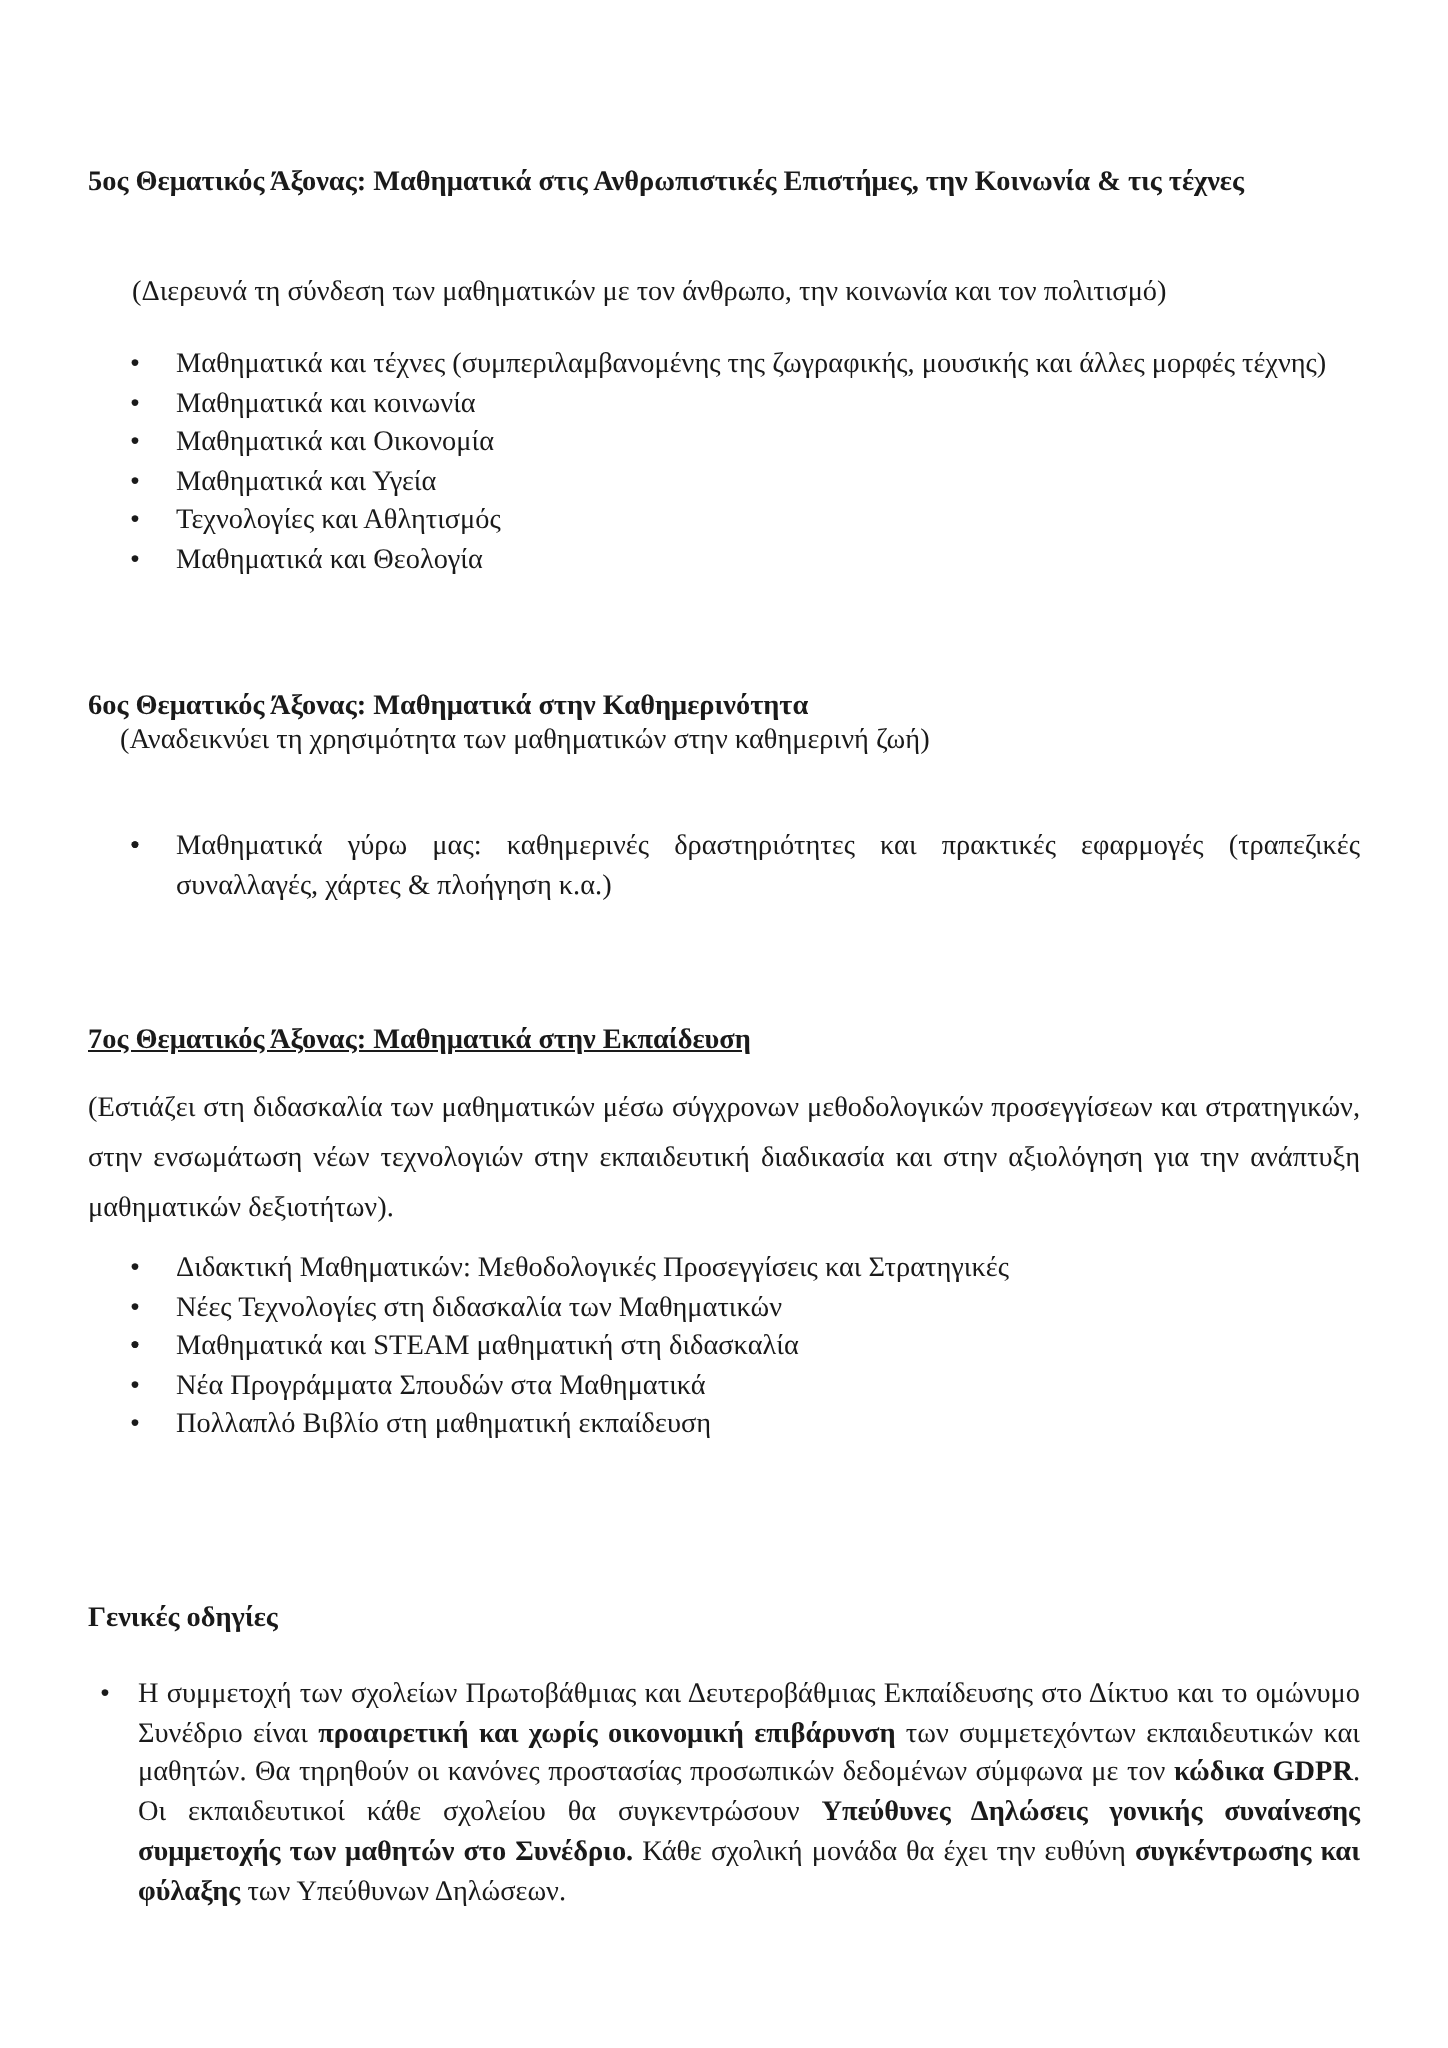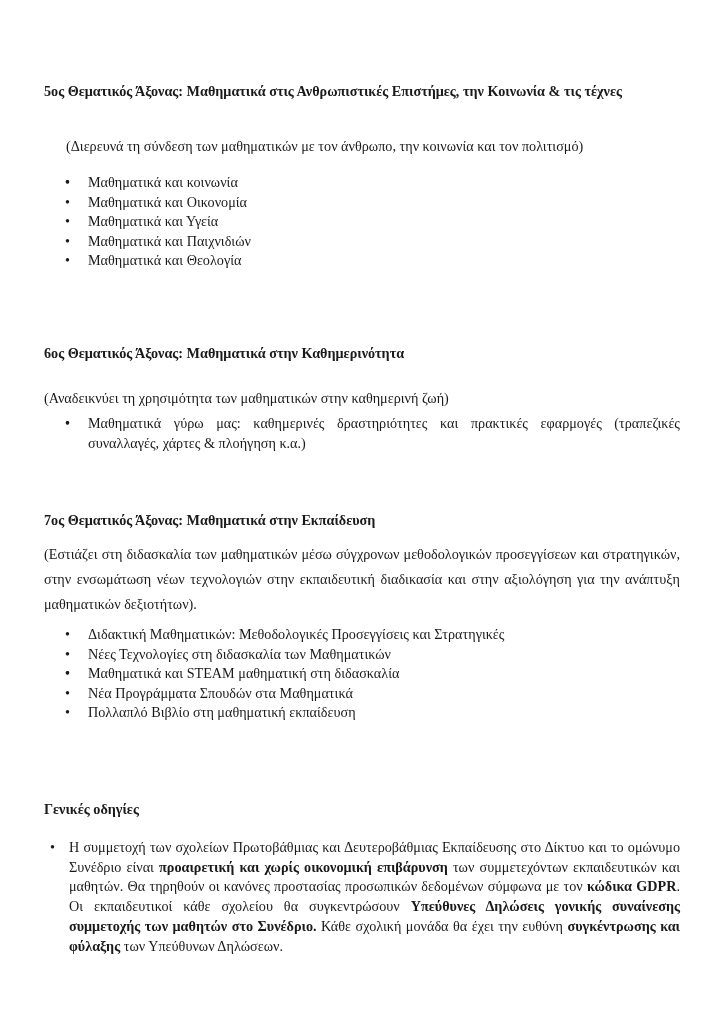--- a/index.html
+++ b/index.html
@@ -21,36 +21,36 @@
     b { font-weight: bold; margin-top: 44px; }
   </style>
 </head>
 <body>
 
 <div class="page">
 
   <div class="sec-title" style="top:79px;">5ος Θεματικός Άξονας: Μαθηματικά στις Ανθρωπιστικές Επιστήμες, την Κοινωνία &amp; τις τέχνες</div>
   <div class="desc" style="top:134px;margin-left:22px;">(Διερευνά τη σύνδεση των μαθηματικών με τον άνθρωπο, την κοινωνία και τον πολιτισμό)</div>
   <ul class="items" style="top:173px;">
-    <li><span class="dot">•</span></li>
+    <li><span class="dot">•</span><span>Μαθηματικά και τέχνες (συμπεριλαμβανομένης της ζωγραφικής,  μουσικής και άλλες μορφές τέχνης)</span></li>
     <li><span class="dot">•</span><span>Μαθηματικά και κοινωνία</span></li>
     <li><span class="dot">•</span><span>Μαθηματικά και Οικονομία</span></li>
     <li><span class="dot">•</span><span>Μαθηματικά και Υγεία</span></li>
-    <li><span class="dot">•</span><span>Μαθηματικά και Παιχνιδιών</span></li>
+    <li><span class="dot">•</span><span>Τεχνολογίες και Αθλητισμός</span></li>
     <li><span class="dot">•</span><span>Μαθηματικά και Θεολογία</span></li>
   </ul>
 
   <div class="sec-title" style="top:341px;">6ος Θεματικός Άξονας: Μαθηματικά στην Καθημερινότητα</div>
-  <div class="desc" style="top:386px;">(Αναδεικνύει τη χρησιμότητα των μαθηματικών στην καθημερινή ζωή)</div>
+  <div class="desc" style="top:358px;margin-left:16px;">(Αναδεικνύει τη χρησιμότητα των μαθηματικών στην καθημερινή ζωή)</div>
   <ul class="items" style="top:414px;">
     <li><span class="dot">•</span></li>
     <li><span class="dot">•</span><span>Μαθηματικά γύρω μας: καθημερινές δραστηριότητες και πρακτικές εφαρμογές (τραπεζικές συναλλαγές,  χάρτες &amp; πλοήγηση κ.α.)</span></li>
   </ul>
 
-  <div class="sec-title" style="top:508px;">7ος Θεματικός Άξονας: Μαθηματικά στην Εκπαίδευση</div>
+  <div class="sec-title" style="top:508px;text-decoration:underline;">7ος Θεματικός Άξονας: Μαθηματικά στην Εκπαίδευση</div>
   <div class="desc" style="top:542px;">(Εστιάζει στη διδασκαλία των μαθηματικών μέσω σύγχρονων μεθοδολογικών προσεγγίσεων και στρατηγικών, στην ενσωμάτωση νέων τεχνολογιών στην εκπαιδευτική διαδικασία και στην αξιολόγηση για την ανάπτυξη μαθηματικών δεξιοτήτων).</div>
   <ul class="items" style="top:625px;">
     <li><span class="dot">•</span><span>Διδακτική Μαθηματικών: Μεθοδολογικές Προσεγγίσεις και Στρατηγικές</span></li>
     <li><span class="dot">•</span><span>Νέες Τεχνολογίες στη διδασκαλία των Μαθηματικών</span></li>
     <li><span class="dot">•</span></li>
     <li><span class="dot">•</span><span>Μαθηματικά και STEAM μαθηματική στη διδασκαλία</span></li>
     <li><span class="dot">•</span><span>Νέα Προγράμματα Σπουδών στα Μαθηματικά</span></li>
     <li><span class="dot">•</span><span>Πολλαπλό Βιβλίο στη μαθηματική εκπαίδευση</span></li>
   </ul>
 

